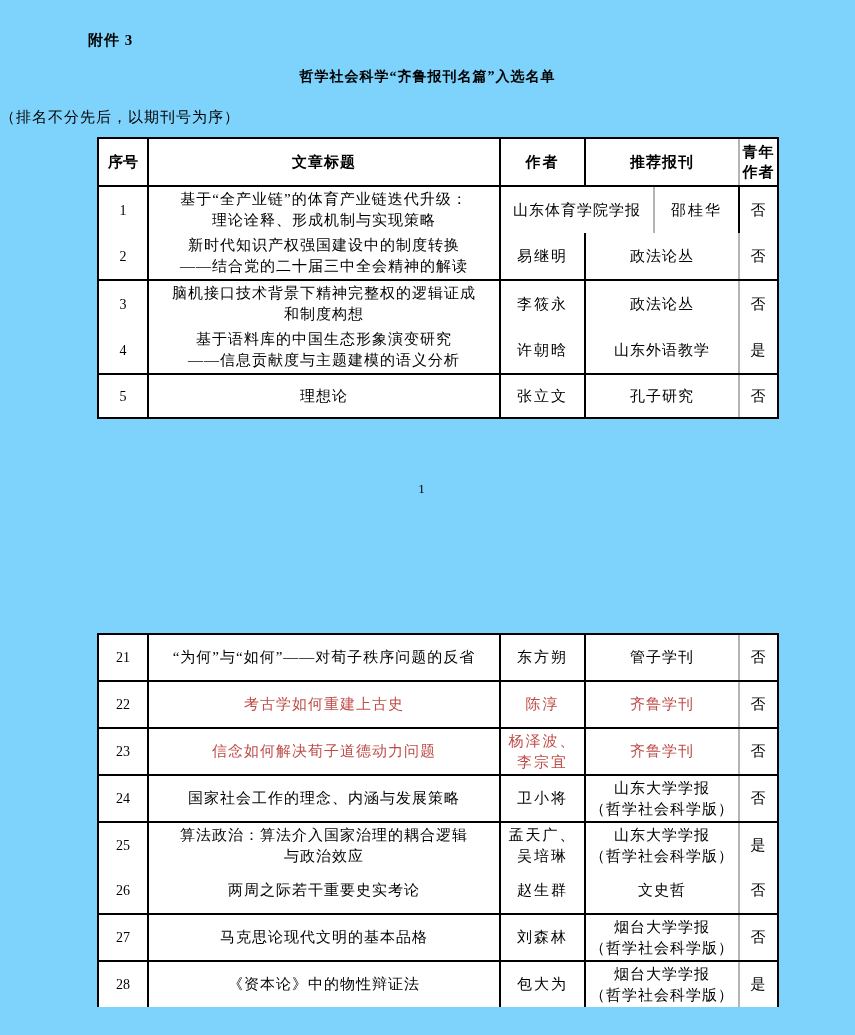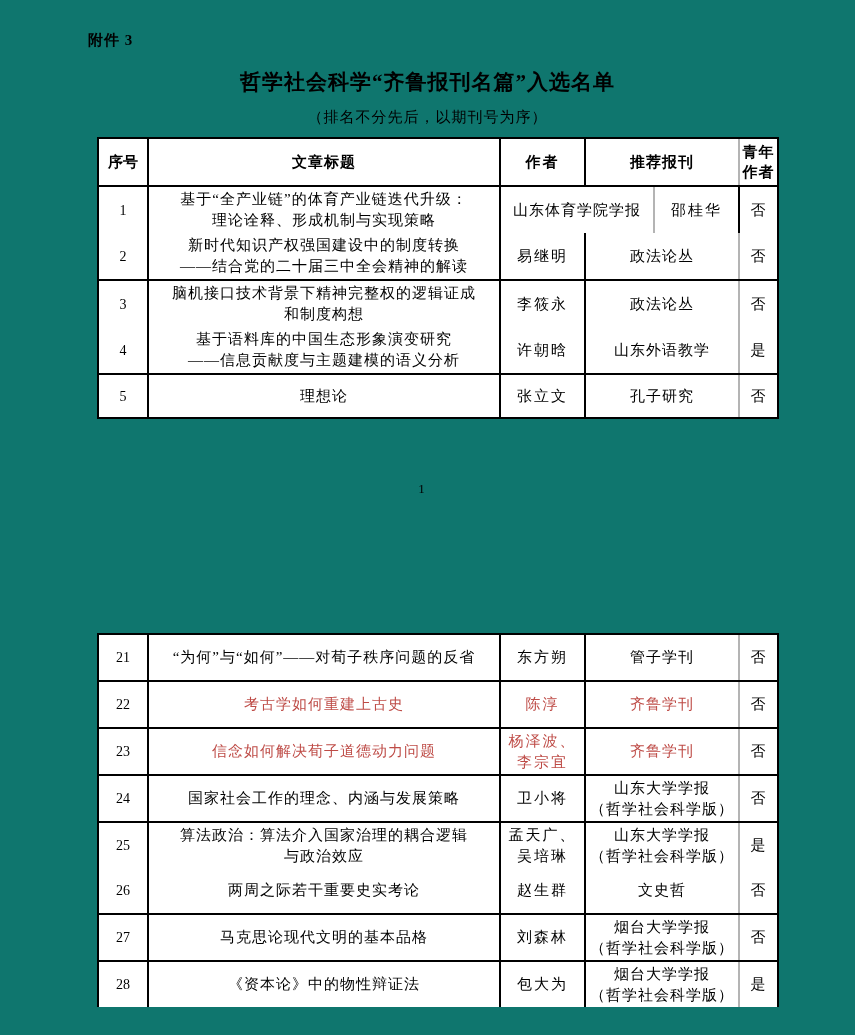--- a/index.html
+++ b/index.html
@@ -1,31 +1,31 @@
 <!DOCTYPE html>
 <html style="--highlight: #be4b46; --border-black: #000000; --border-light: #b4b4b4;"><head>
 <meta charset="utf-8">
 <style>
   html, body { margin: 0; padding: 0; background: #ffffff; }
   .page {
     position: relative; width: 855px; height: 1035px;
-    background: #0f766e; overflow: hidden; color: #000;
+    background: #7dd3fc; overflow: hidden; color: #000;
     font-family: "Liberation Serif", serif;
   }
   .attachment {
     position: absolute; left: 88px; top: 31px;
     font-size: 15px; font-weight: bold; letter-spacing: 1px;
   }
   .title {
     position: absolute; left: 0; right: 0; top: 68px; margin: 0;
-    text-align: center; font-size: 21px; font-weight: bold; letter-spacing: 1px;
+    text-align: center; font-size: 14px; font-weight: bold; letter-spacing: 1px;
   }
   .subtitle {
     position: absolute; left: 0; right: 0; top: 108px;
-    text-align: center; font-size: 15px; letter-spacing: 1px;
+    font-size: 15px; letter-spacing: 1px;
   }
   .pagenum {
     position: absolute; left: 0; right: 12px; top: 481px;
     text-align: center; font-size: 13px;
   }
   .dtable {
     position: absolute; left: 97px; width: 682px;
     border: 2px solid var(--border-black); box-sizing: border-box;
     background: #fff;
   }

